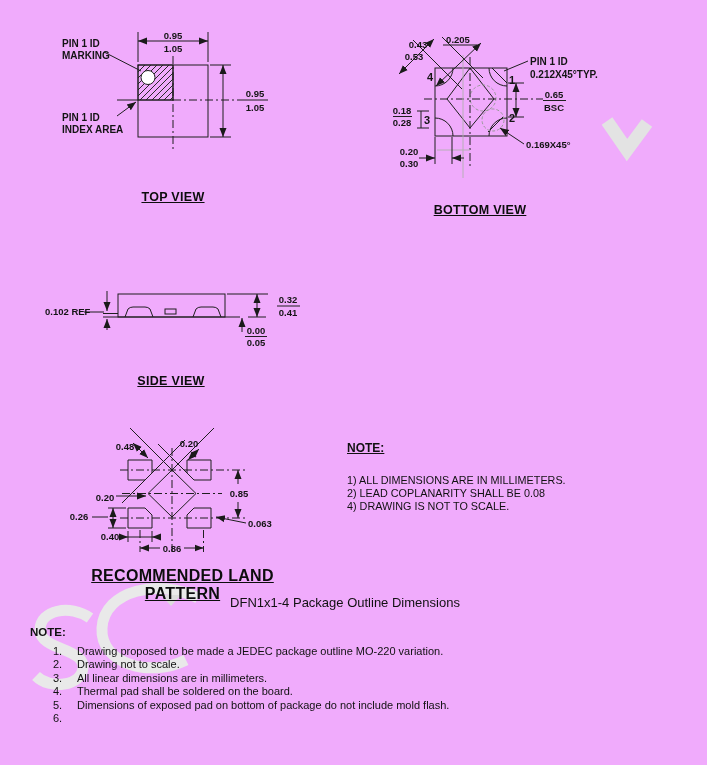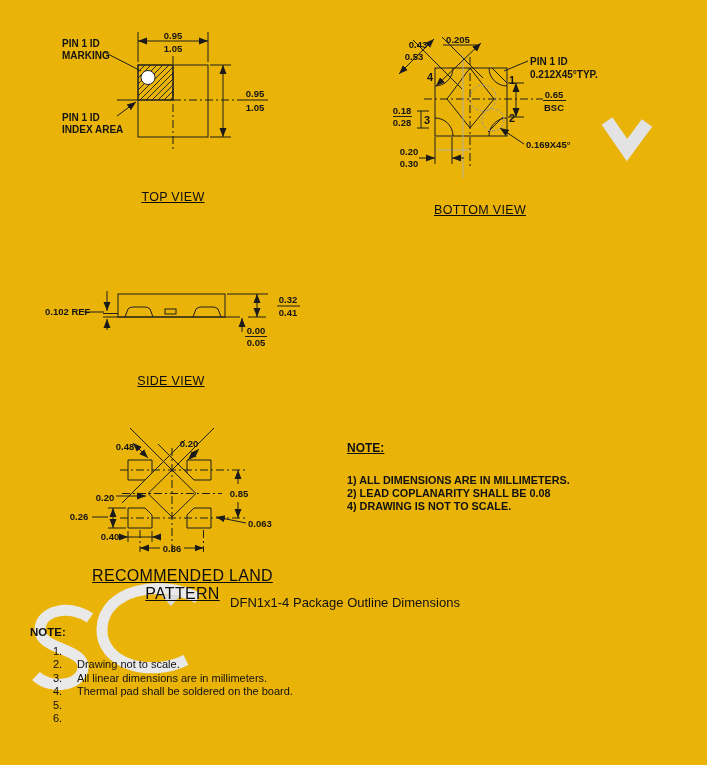--- a/index.html
+++ b/index.html
@@ -1,26 +1,26 @@
 <!DOCTYPE html>
 <html><head>
 <meta charset="utf-8">
 <style>
   html,body{margin:0;padding:0;background:#fff;}
-  .page{position:relative;width:707px;height:765px;background:#eab308;overflow:hidden;
+  .page{position:relative;width:707px;height:765px;background:#f0abfc;overflow:hidden;
         font-family:"Liberation Sans",sans-serif;color:#111;}
   svg text{font-family:"Liberation Sans",sans-serif;}
   .dt{font-size:9.5px;font-weight:bold;fill:#141414;}
   .lbl{font-size:10px;font-weight:bold;fill:#141414;}
   .pin{font-size:11px;font-weight:bold;fill:#141414;}
-  .vtitle{position:absolute;font-weight:normal;font-size:12.5px;color:#0d0d0d;
+  .vtitle{position:absolute;font-weight:bold;font-size:12.5px;color:#0d0d0d;
           text-decoration:underline;text-align:center;letter-spacing:.3px;}
   .noteblock{position:absolute;left:347px;top:441px;width:230px;}
   .noteblock .ntitle{font-weight:bold;font-size:12px;text-decoration:underline;margin-bottom:19px;}
-  .noteblock .nline{font-weight:bold;font-size:10.8px;line-height:13.2px;}
+  .noteblock .nline{font-weight:normal;font-size:10.8px;line-height:13.2px;}
   .doctitle{position:absolute;left:180px;top:595px;width:330px;text-align:center;font-size:13px;}
   .bnote-title{position:absolute;left:30px;top:626px;font-weight:bold;font-size:11.5px;}
   .bnote-list{position:absolute;left:53px;top:645px;width:630px;font-size:11px;line-height:13.4px;}
   .bnote-item{display:flex;}
   .bnote-item .num{width:24px;flex:0 0 24px;}
 </style>
 </head>
 <body>
 
 <div class="page">
@@ -230,34 +230,36 @@
     <div class="nline">1) ALL DIMENSIONS ARE IN MILLIMETERS.</div>
     <div class="nline">2) LEAD COPLANARITY SHALL BE 0.08</div>
     <div class="nline">4) DRAWING IS NOT TO SCALE.</div>
   </div>
 
   <div class="doctitle">DFN1x1-4 Package Outline Dimensions</div>
   <div class="bnote-title">NOTE:</div>
   <div class="bnote-list">
     <div class="bnote-item">
       <span class="num">1.</span>
+      <span>Drawing proposed to be made a JEDEC package outline MO-220 variation.</span>
     </div>
     <div class="bnote-item">
       <span class="num">2.</span>
       <span>Drawing not to scale.</span>
     </div>
     <div class="bnote-item">
       <span class="num">3.</span>
       <span>All linear dimensions are in millimeters.</span>
     </div>
     <div class="bnote-item">
       <span class="num">4.</span>
       <span>Thermal pad shall be soldered on the board.</span>
     </div>
     <div class="bnote-item">
       <span class="num">5.</span>
+      <span>Dimensions of exposed pad on bottom of package do not include mold flash.</span>
     </div>
     <div class="bnote-item">
       <span class="num">6.</span>
     </div>
   </div>
 
 </div>
 
 </body></html>

